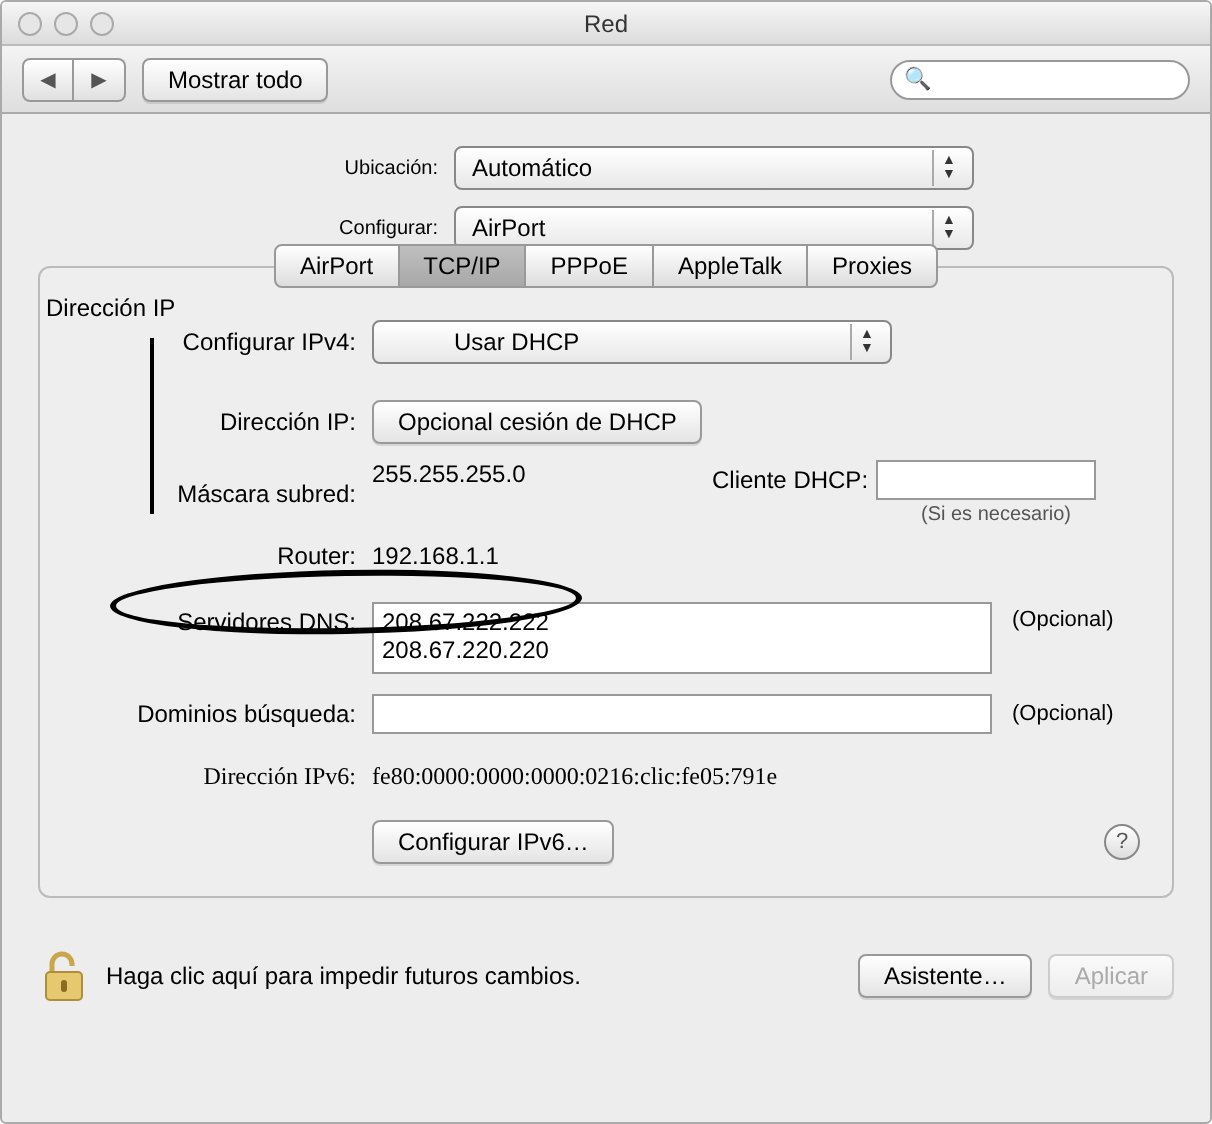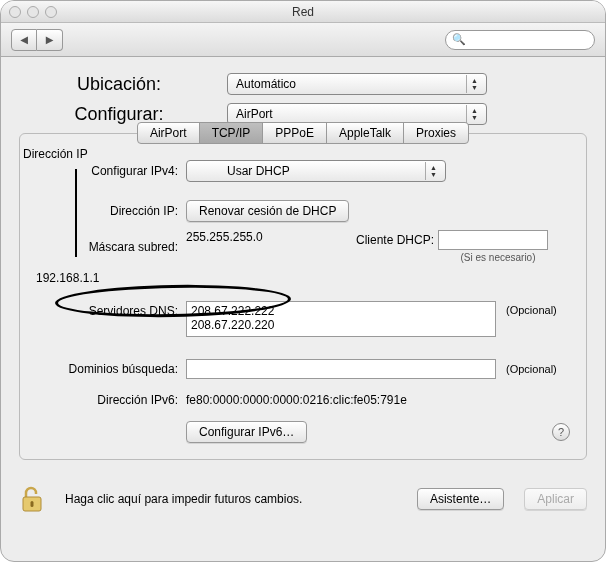--- a/index.html
+++ b/index.html
@@ -10,21 +10,21 @@
     background: #fff;
     width: 606px;
     height: 562px;
     position: relative;
   }
   .window {
     width: 606px;
     height: 562px;
     background: #ededed;
     border: 1px solid #aaa;
-    border-radius: 14px;
+    border-radius: 3px;
     overflow: hidden;
     position: relative;
   }
   .titlebar {
     height: 22px;
     background: linear-gradient(#f6f6f6, #dcdcdc);
     border-bottom: 1px solid #bbb;
     display: flex;
     align-items: center;
     position: relative;
@@ -68,21 +68,21 @@
     border:1px solid #999; border-radius:10px;
     background:#fff; display:flex; align-items:center;
     padding:0 6px; gap:4px;
   }
   .search input { border:none; outline:none; flex:1; font-size:11px; background:transparent; }
   .mag { font-size:11px; color:#777; }
 
   .content { padding: 16px 18px 14px 18px; position:relative; }
 
   .row { display:flex; align-items:center; margin-bottom:8px; }
-  .row label.right { width: 208px; text-align:center; padding-right:8px; font-size:18px; }
+  .row label.right { width: 208px; text-align:right; padding-right:8px; font-size:10px; }
   .popup {
     flex:1; max-width: 260px;
     height:22px;
     background: linear-gradient(#fff,#e8e8e8);
     border:1px solid #888; border-radius:4px;
     display:flex; align-items:center; justify-content:space-between;
     padding: 0 4px 0 8px;
     font-size:12px;
   }
   .popup .cap {
@@ -128,21 +128,21 @@
   .help {
     width:18px; height:18px; border-radius:50%;
     border:1px solid #888; background:linear-gradient(#fff,#ddd);
     display:flex; align-items:center; justify-content:center;
     font-size:11px; color:#555;
   }
 
   .footer {
     display:flex; align-items:center;
     padding: 10px 18px;
-    gap: 20px;
+    gap: 8px;
   }
   .lock {
     width:26px; height:30px; position:relative;
   }
   .lock svg { width:26px; height:30px; }
 
   .annot {
     position:absolute; left:22px; top:90px;
     font-size:12px;
     pointer-events:none;
@@ -173,20 +173,23 @@
       <div class="tl"></div>
     </div>
     <div class="title">Red</div>
   </div>
 
   <div class="toolbar">
     <div class="seg">
       <div class="navbtn">◀</div>
       <div class="navbtn">▶</div>
     </div>
+    <div class="btn">
+      <span>Mostrar todo</span>
+    </div>
     <div class="spacer"></div>
     <div class="search">
       <span class="mag">🔍</span>
       <input type="text" placeholder="" style="">
     </div>
   </div>
 
   <div class="content">
 
     <div class="annot">Dirección IP</div>
@@ -225,61 +228,62 @@
             <span>Usar DHCP</span>
             <span class="cap">▲<br>▼</span>
           </div>
         </div>
       </div>
 
       <div class="fieldrow" style="margin-top:10px;">
         <div class="flab">Dirección IP:</div>
         <div class="fval" style="display:flex; align-items:center;">
           <div class="btn" style="height:22px; font-size:12px;">
-            <span>Renovar cesión de DHCP</span>
+            <span>Opcional cesión de DHCP</span>
           </div>
         </div>
       </div>
 
       <div class="fieldrow">
         <div class="flab">Máscara subred:</div>
         <div class="fval" style="display:flex; align-items:flex-start;">
           <span style="width:170px;">255.255.255.0</span>
           <div style="flex:1;">
             <div class="dhcp-row">
               <span style="margin-right:4px;">Cliente DHCP:</span>
               <input class="text" style="width: 110px;" value="">
             </div>
             <div class="hint" style="margin-left:70px; margin-top:2px;">(Si es necesario)</div>
           </div>
         </div>
       </div>
 
       <div class="fieldrow">
+        <div class="flab">Router:</div>
         <div class="fval"><span>192.168.1.1</span></div>
       </div>
 
       <div class="fieldrow" style="align-items:flex-start; margin-top:8px;justify-content:flex-end;">
         <div class="flab" style="padding-top:3px;">Servidores DNS:</div>
         <div class="fval" style="display:flex; align-items:flex-start;">
           <textarea class="text" rows="2" style="width: 310px; height: 36px;">208.67.222.222
 208.67.220.220</textarea>
           <span style="margin-left:10px; font-size:11px; padding-top:3px;">(Opcional)</span>
         </div>
       </div>
 
-      <div class="fieldrow" style="margin-top:14px;">
+      <div class="fieldrow" style="margin-top:2px;">
         <div class="flab">Dominios búsqueda:</div>
         <div class="fval" style="display:flex; align-items:center;">
           <input class="text" style="width: 310px;" value="">
           <span style="margin-left:10px; font-size:11px;">(Opcional)</span>
         </div>
       </div>
 
-      <div class="fieldrow" style="margin-top:6px;">
+      <div class="fieldrow" style="margin-top:6px;font-family:Liberation Serif, serif;">
         <div class="flab">Dirección IPv6:</div>
         <div class="fval"><span>fe80:0000:0000:0000:0216:clic:fe05:791e</span></div>
       </div>
 
       <div class="fieldrow" style="justify-content:flex-start; position:relative; margin-top:6px;">
         <div class="flab"></div>
         <div class="btn">
           <span>Configurar IPv6…</span>
         </div>
         <div style="position:absolute; right:16px;" class="help">

